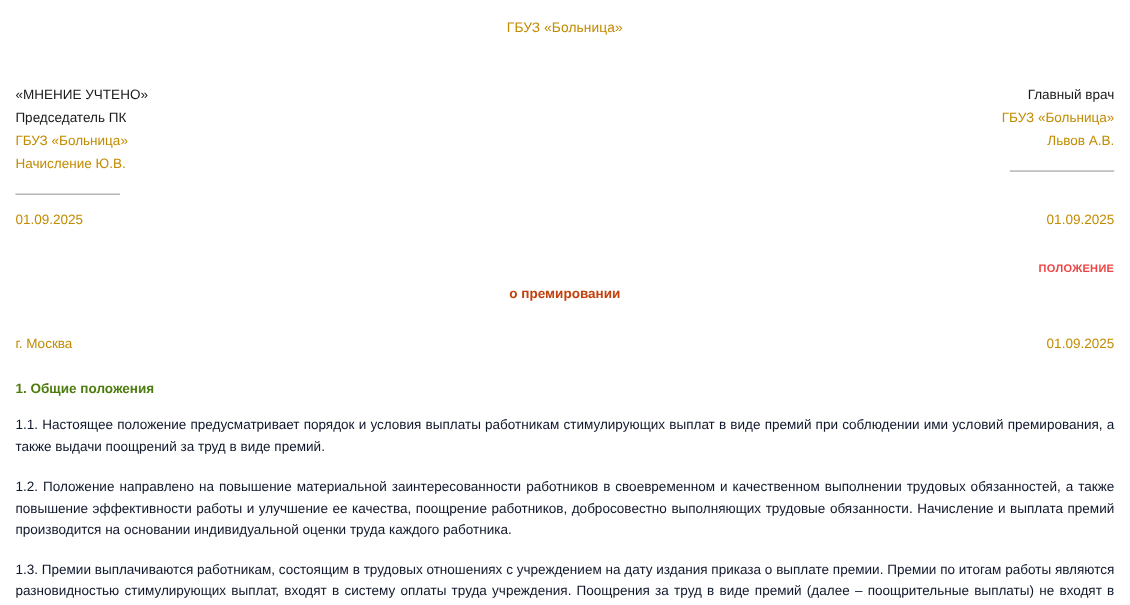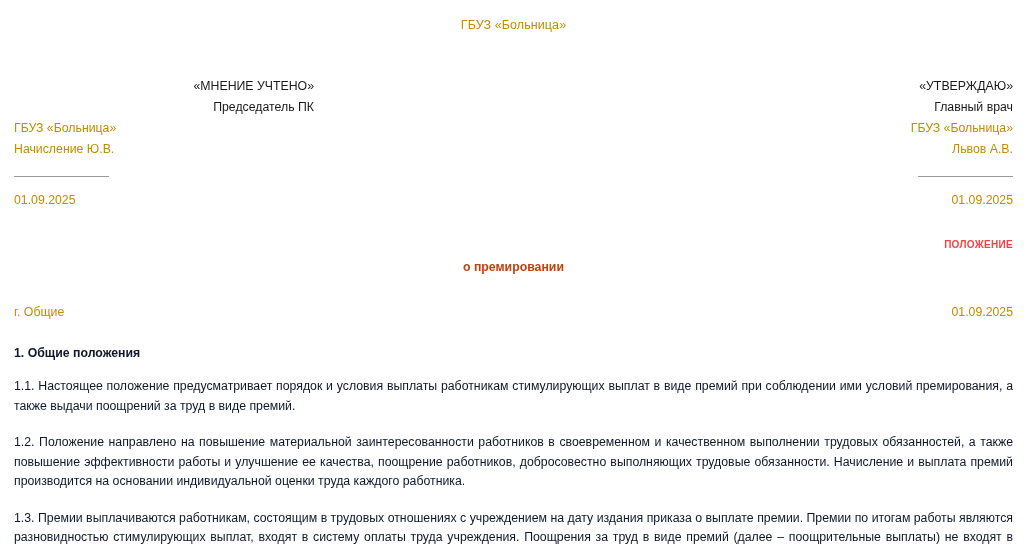--- a/index.html
+++ b/index.html
@@ -43,21 +43,21 @@
     width: 300px;
     font-size: 12.3px;
     line-height: 21px;
   }
   .appr-col.left { text-align: left; }
   .appr-col.right { text-align: right; }
   .appr-line {
     white-space: nowrap;
   }
   .gold { color: #c28b00; }
-  .dark { color: #1a1a1a; text-align: right; }
+  .dark { color: #1a1a1a; }
   .sign-rule {
     margin-top: 16px;
     width: 95px;
     border-top: 1px solid #9b9b9b;
     height: 0;
   }
   .appr-col.right .sign-rule {
     margin-left: auto;
   }
   .date-row {
@@ -86,21 +86,21 @@
     display: flex;
     justify-content: space-between;
     margin-top: 31px;
     font-size: 12.3px;
     color: #c28b00;
   }
   .section-heading {
     margin-top: 27px;
     font-size: 12.3px;
     font-weight: bold;
-    color: #0f172a;
+    color: #4d7c0f;
   }
   .para {
     margin-top: 17px;
     font-size: 12.3px;
     line-height: 19.5px;
     text-align: justify;
     color: #0f172a;
   }
 </style>
 </head>
@@ -115,39 +115,38 @@
 
       <div class="appr-col left">
         <div class="appr-line dark">«МНЕНИЕ УЧТЕНО»</div>
         <div class="appr-line dark">Председатель ПК</div>
         <div class="appr-line gold">ГБУЗ «Больница»</div>
         <div class="appr-line gold">Начисление Ю.В.</div>
         <div class="sign-rule"></div>
       </div>
 
       <div class="appr-col right">
-        <div class="appr-line dark">«УТВЕРЖДАЮ»</div>
         <div class="appr-line dark">Главный врач</div>
         <div class="appr-line gold">ГБУЗ «Больница»</div>
         <div class="appr-line gold">Львов А.В.</div>
         <div class="sign-rule"></div>
       </div>
 
     </div>
 
     <div class="date-row">
       <div>01.09.2025</div>
       <div>01.09.2025</div>
     </div>
 
     <div class="doc-title">ПОЛОЖЕНИЕ</div>
     <div class="doc-subtitle">о премировании</div>
 
     <div class="city-date-row">
-      <div>г. Общие</div>
+      <div>г. Москва</div>
       <div>01.09.2025</div>
     </div>
 
     <div class="section-heading">1. Общие положения</div>
 
     <div class="para">1.1. Настоящее положение предусматривает порядок и условия выплаты работникам стимулирующих выплат в виде премий при соблюдении ими условий премирования, а также выдачи поощрений за труд в виде премий.</div>
     <div class="para">1.2. Положение направлено на повышение материальной заинтересованности работников в своевременном и качественном выполнении трудовых обязанностей, а также повышение эффективности работы и улучшение ее качества, поощрение работников, добросовестно выполняющих трудовые обязанности. Начисление и выплата премий производится на основании индивидуальной оценки труда каждого работника.</div>
     <div class="para">1.3. Премии выплачиваются работникам, состоящим в трудовых отношениях с учреждением на дату издания приказа о выплате премии. Премии по итогам работы являются разновидностью стимулирующих выплат, входят в систему оплаты труда учреждения. Поощрения за труд в виде премий (далее – поощрительные выплаты) не входят в систему оплаты труда.</div>
 
   </div>

